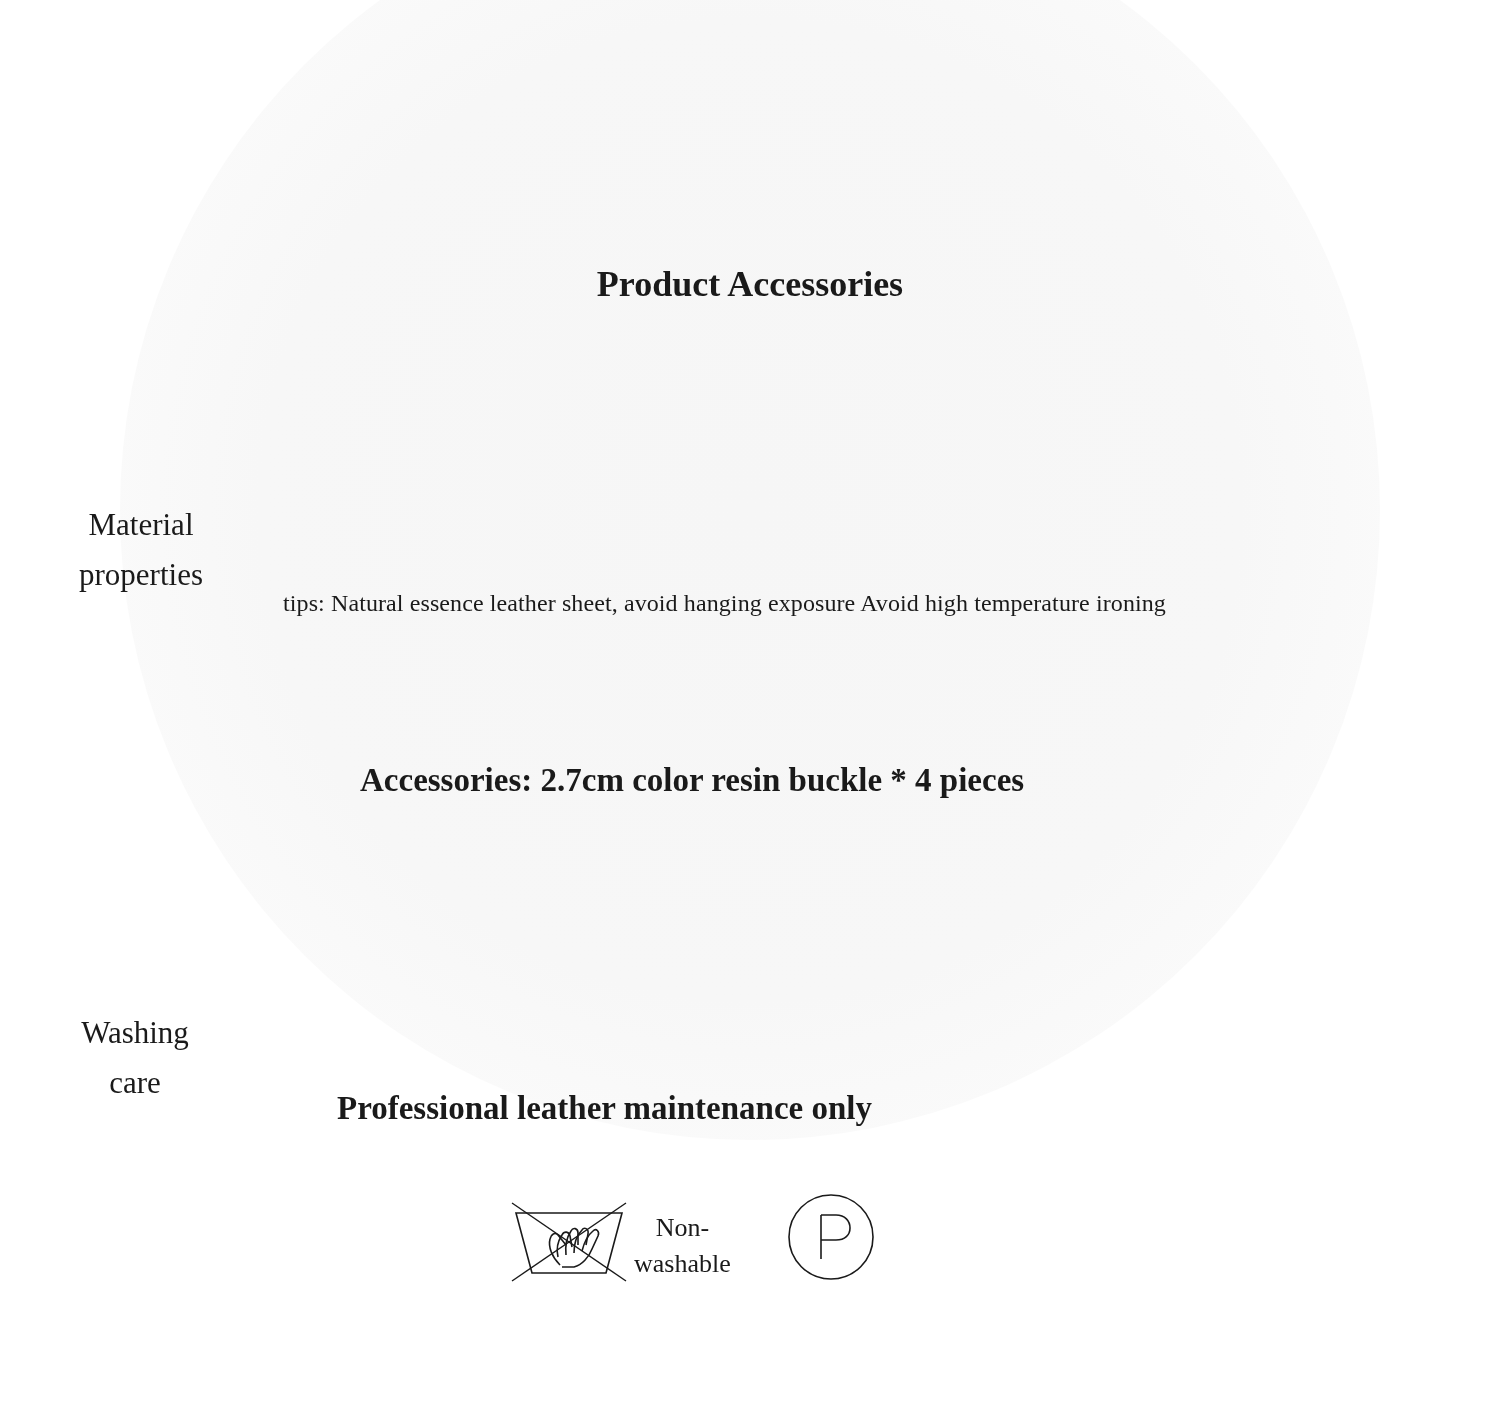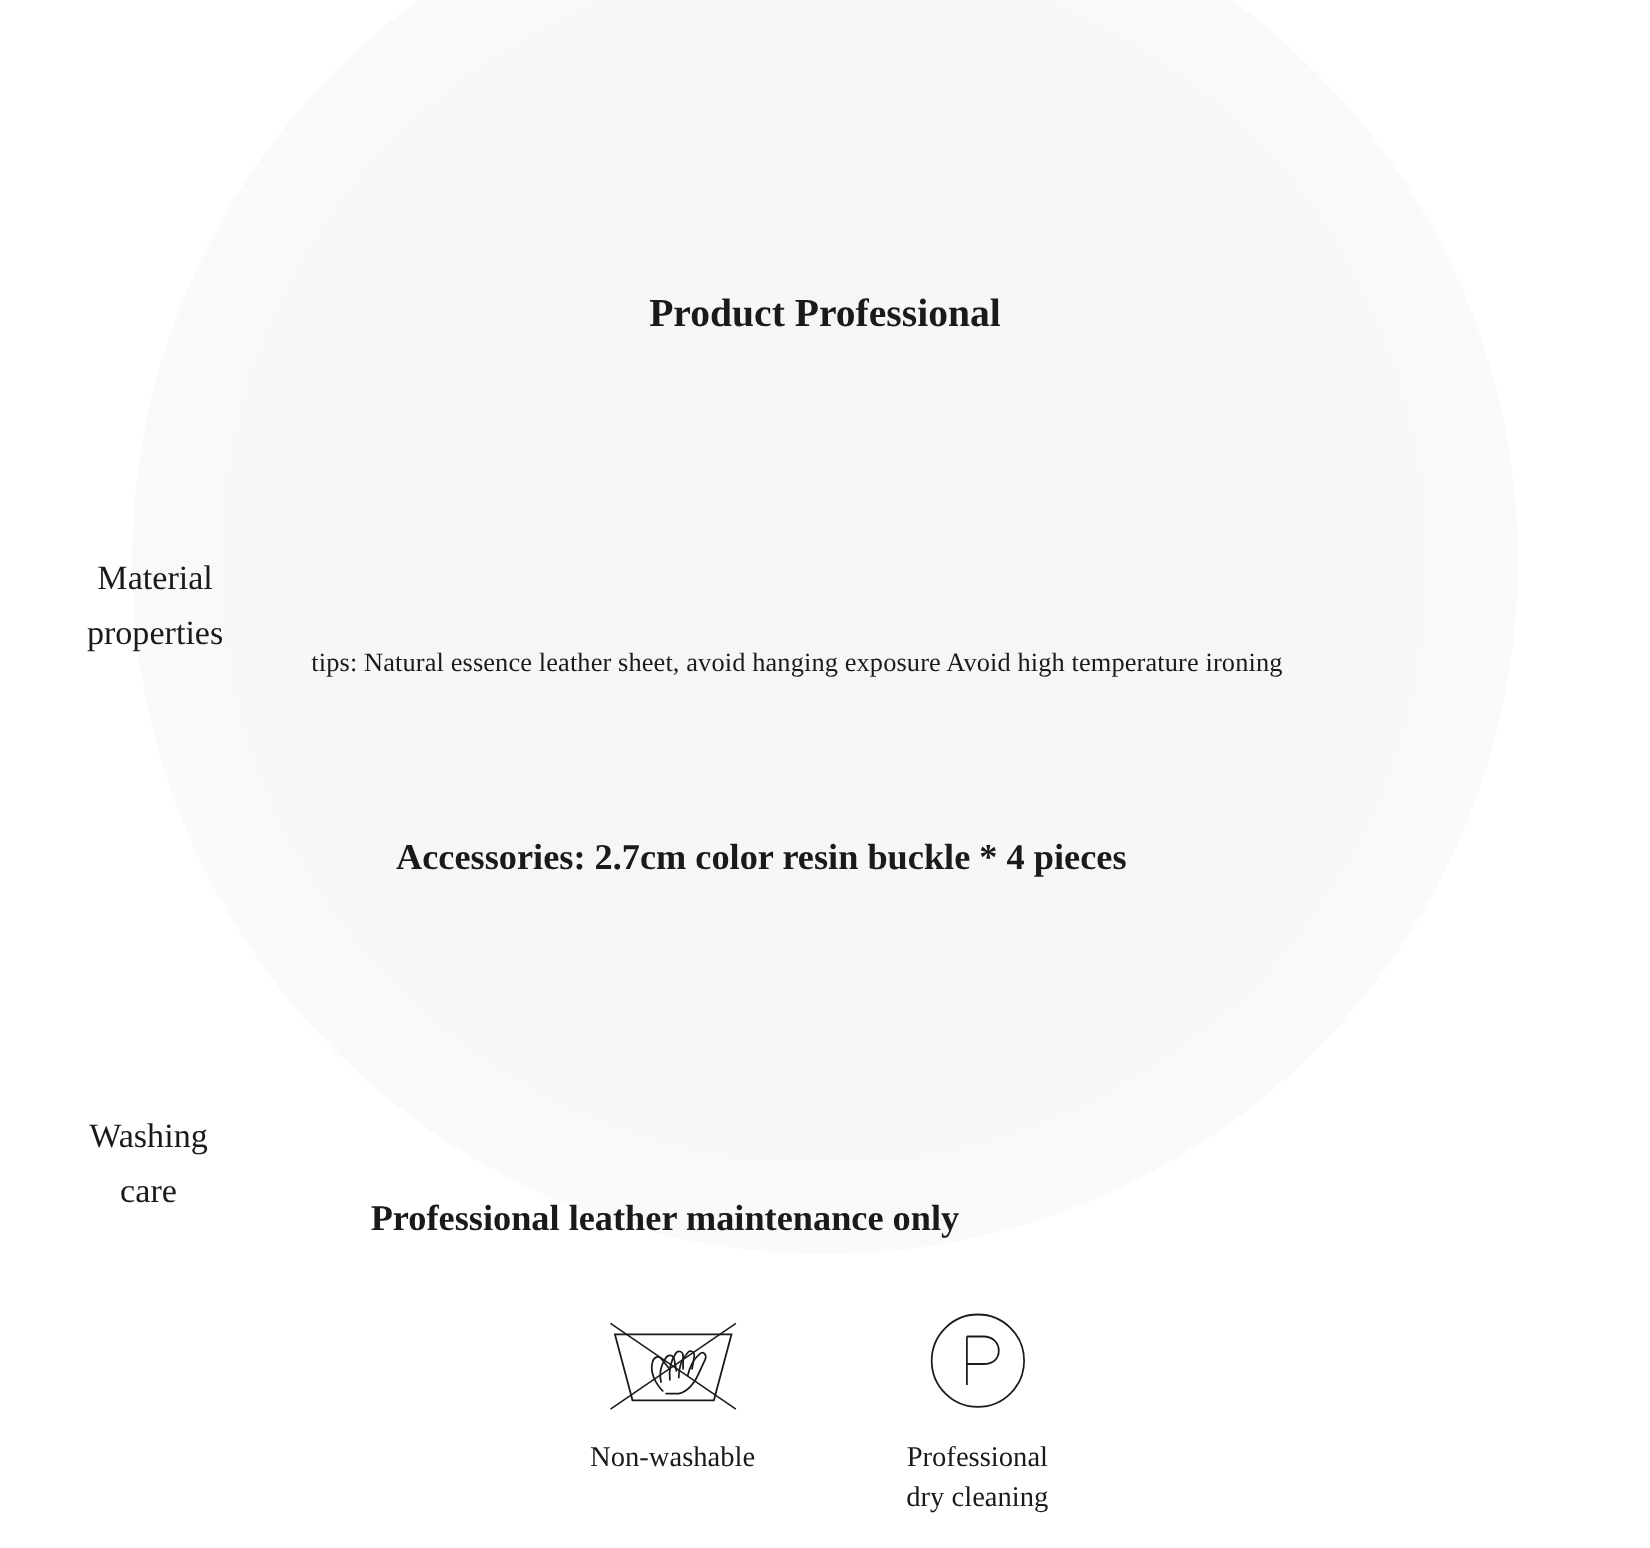--- a/index.html
+++ b/index.html
@@ -105,21 +105,21 @@
     top: 1185px;
     width: 1500px;
     display: flex;
     justify-content: center;
     align-items: flex-start;
     gap: 62px;
   }
   .icon-block {
     width: 215px;
     display: flex;
-    flex-direction: column;
+    flex-direction: row;
     align-items: center;
   }
   .icon-art {
     height: 104px;
     display: flex;
     align-items: center;
     justify-content: center;
   }
   .icon-caption {
     margin-top: 18px;
@@ -128,21 +128,21 @@
     text-align: center;
   }
 </style>
 </head>
 <body>
 
 <div class="page">
 
   <div class="bg-wash"></div>
 
-  <div class="subtitle">Product Professional</div>
+  <div class="subtitle">Product Accessories</div>
 
   <div class="section-label label-material">
     <div>Material</div>
     <div>properties</div>
   </div>
 
   <div class="line line-tips">tips: Natural essence leather sheet, avoid hanging exposure  Avoid high temperature ironing</div>
   <div class="line line-accessories">Accessories: 2.7cm color resin buckle * 4 pieces</div>
 
   <div class="section-label label-washing">
@@ -173,21 +173,17 @@
     </div>
 
     <div class="icon-block">
       <div class="icon-art">
         <svg width="100" height="100" viewBox="0 0 100 100" fill="none" stroke="#1a1a1a" stroke-width="1.6">
           <circle cx="50" cy="50" r="42"></circle>
           <path d="M40 28 L40 72"></path>
           <path d="M40 28 L55 28 C64 28 69 34 69 41 C69 48 64 53 55 53 L40 53"></path>
         </svg>
       </div>
-      <div class="icon-caption">
-        <div>Professional</div>
-        <div>dry cleaning</div>
-      </div>
     </div>
 
   </div>
 
 </div>
 
 </body></html>

